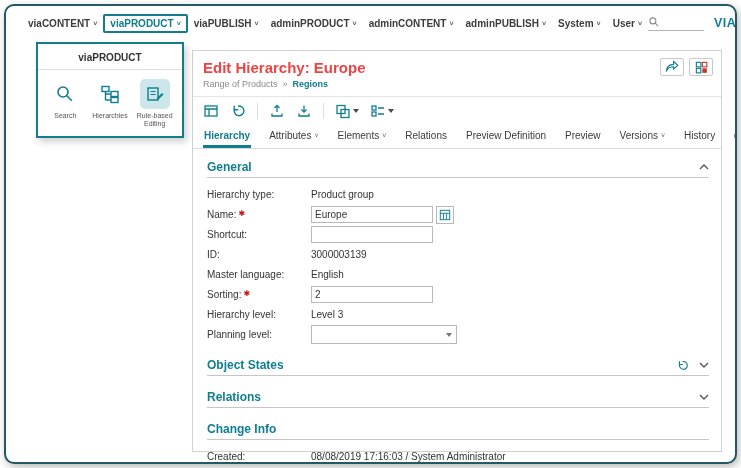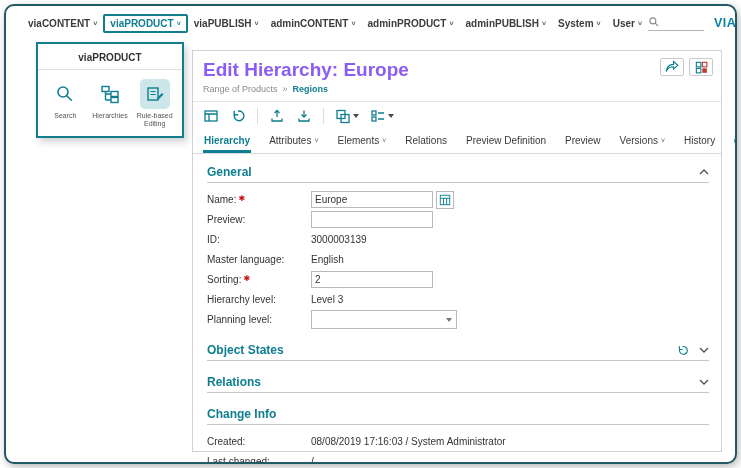--- a/index.html
+++ b/index.html
@@ -31,21 +31,21 @@
     padding:8px 0 6px; border-bottom:1px solid #e0e0e0; }
   .menu-items { display:flex; justify-content:space-between; padding:9px 5px 8px; }
   .menu-tile { width:46px; display:flex; flex-direction:column; align-items:center; gap:3px; cursor:pointer; }
   .tile-iconbox { width:30px; height:30px; display:flex; align-items:center; justify-content:center; border-radius:5px; }
   .menu-tile.selected .tile-iconbox { background:#cde6ea; }
   .tile-label { font-size:7px; color:#555; text-align:center; line-height:1.15; }
   
   .main { position:absolute; left:186px; top:44px; right:13px; bottom:10px;
     border:1px solid #d2d2d2; background:#fff; }
   .hdr { position:relative; padding:8px 10px 0 10px; }
-  .page-title { margin:0; font-size:19px; font-weight:bold; color:#8b5cf6; }
+  .page-title { margin:0; font-size:15px; font-weight:bold; color:#ef4444; }
   .hdr-actions { position:absolute; top:7px; right:8px; display:flex; gap:5px; }
   .icon-btn { width:24px; height:18px; border:1px solid #c9c9c9; border-radius:2px; background:#fff;
     display:flex; align-items:center; justify-content:center; cursor:pointer; padding:0; }
   .breadcrumb { margin-top:3px; font-size:9px; color:#8a8a8a; display:flex; gap:5px; align-items:center; }
   .bc-parent { cursor:pointer; }
   .bc-current { color:#0e7e90; font-weight:bold; cursor:pointer; }
   .toolbar { margin-top:7px; border-top:1px solid #e4e4e4; padding:6px 10px 4px; display:flex; align-items:center; gap:11px; }
   .tb-btn { display:flex; align-items:center; gap:2px; background:none; border:none; padding:0; cursor:pointer; }
   .tb-sep { width:1px; height:16px; background:#dcdcdc; }
   .tb-caret { width:0; height:0; border-left:3.5px solid transparent; border-right:3.5px solid transparent; border-top:4px solid #4a4a4a; }
@@ -89,25 +89,25 @@
       </div>
       <div class="nav-item active">
         <span>viaPRODUCT</span>
         <span class="caret">˅</span>
       </div>
       <div class="nav-item">
         <span>viaPUBLISH</span>
         <span class="caret">˅</span>
       </div>
       <div class="nav-item">
+        <span>adminPRODUCT</span>
+        <span class="caret">˅</span>
+      </div>
+      <div class="nav-item">
         <span>adminCONTENT</span>
-        <span class="caret">˅</span>
-      </div>
-      <div class="nav-item">
-        <span>adminPRODUCT</span>
         <span class="caret">˅</span>
       </div>
       <div class="nav-item">
         <span>adminPUBLISH</span>
         <span class="caret">˅</span>
       </div>
       <div class="nav-item">
         <span>System</span>
         <span class="caret">˅</span>
       </div>
@@ -283,34 +283,38 @@
           <span class="sec-actions">
             <button class="chev-btn">
               <svg width="10" height="6" viewBox="0 0 10 6" fill="none" stroke="#555" stroke-width="1.4">
                   <polyline points="1,5 5,1 9,5"></polyline>
                 </svg>
             </button>
           </span>
         </div>
         <div class="rule"></div>
 
+        <div class="frow">
+          <span class="flabel">Hierarchy type:</span>
+          <span class="fval">Product group</span>
+        </div>
 
         <div class="frow">
           <span class="flabel"><span>Name:</span><span class="req">✱</span></span>
           <input class="tinput" value="Europe" style="">
           <button class="mini-btn">
             <svg width="12" height="12" viewBox="0 0 14 14" fill="none" stroke="#0e7e90" stroke-width="1.1">
                 <rect x="1.5" y="1.5" width="11" height="11"></rect>
                 <path d="M1.5,5 H12.5 M5.2,5 V12.5 M8.9,5 V12.5"></path>
               </svg>
           </button>
         </div>
 
         <div class="frow">
-          <span class="flabel">Preview:</span>
+          <span class="flabel">Shortcut:</span>
           <input class="tinput" value="" style="">
         </div>
 
         <div class="frow">
           <span class="flabel">ID:</span>
           <span class="fval">3000003139</span>
         </div>
 
         <div class="frow">
           <span class="flabel">Master language:</span>

